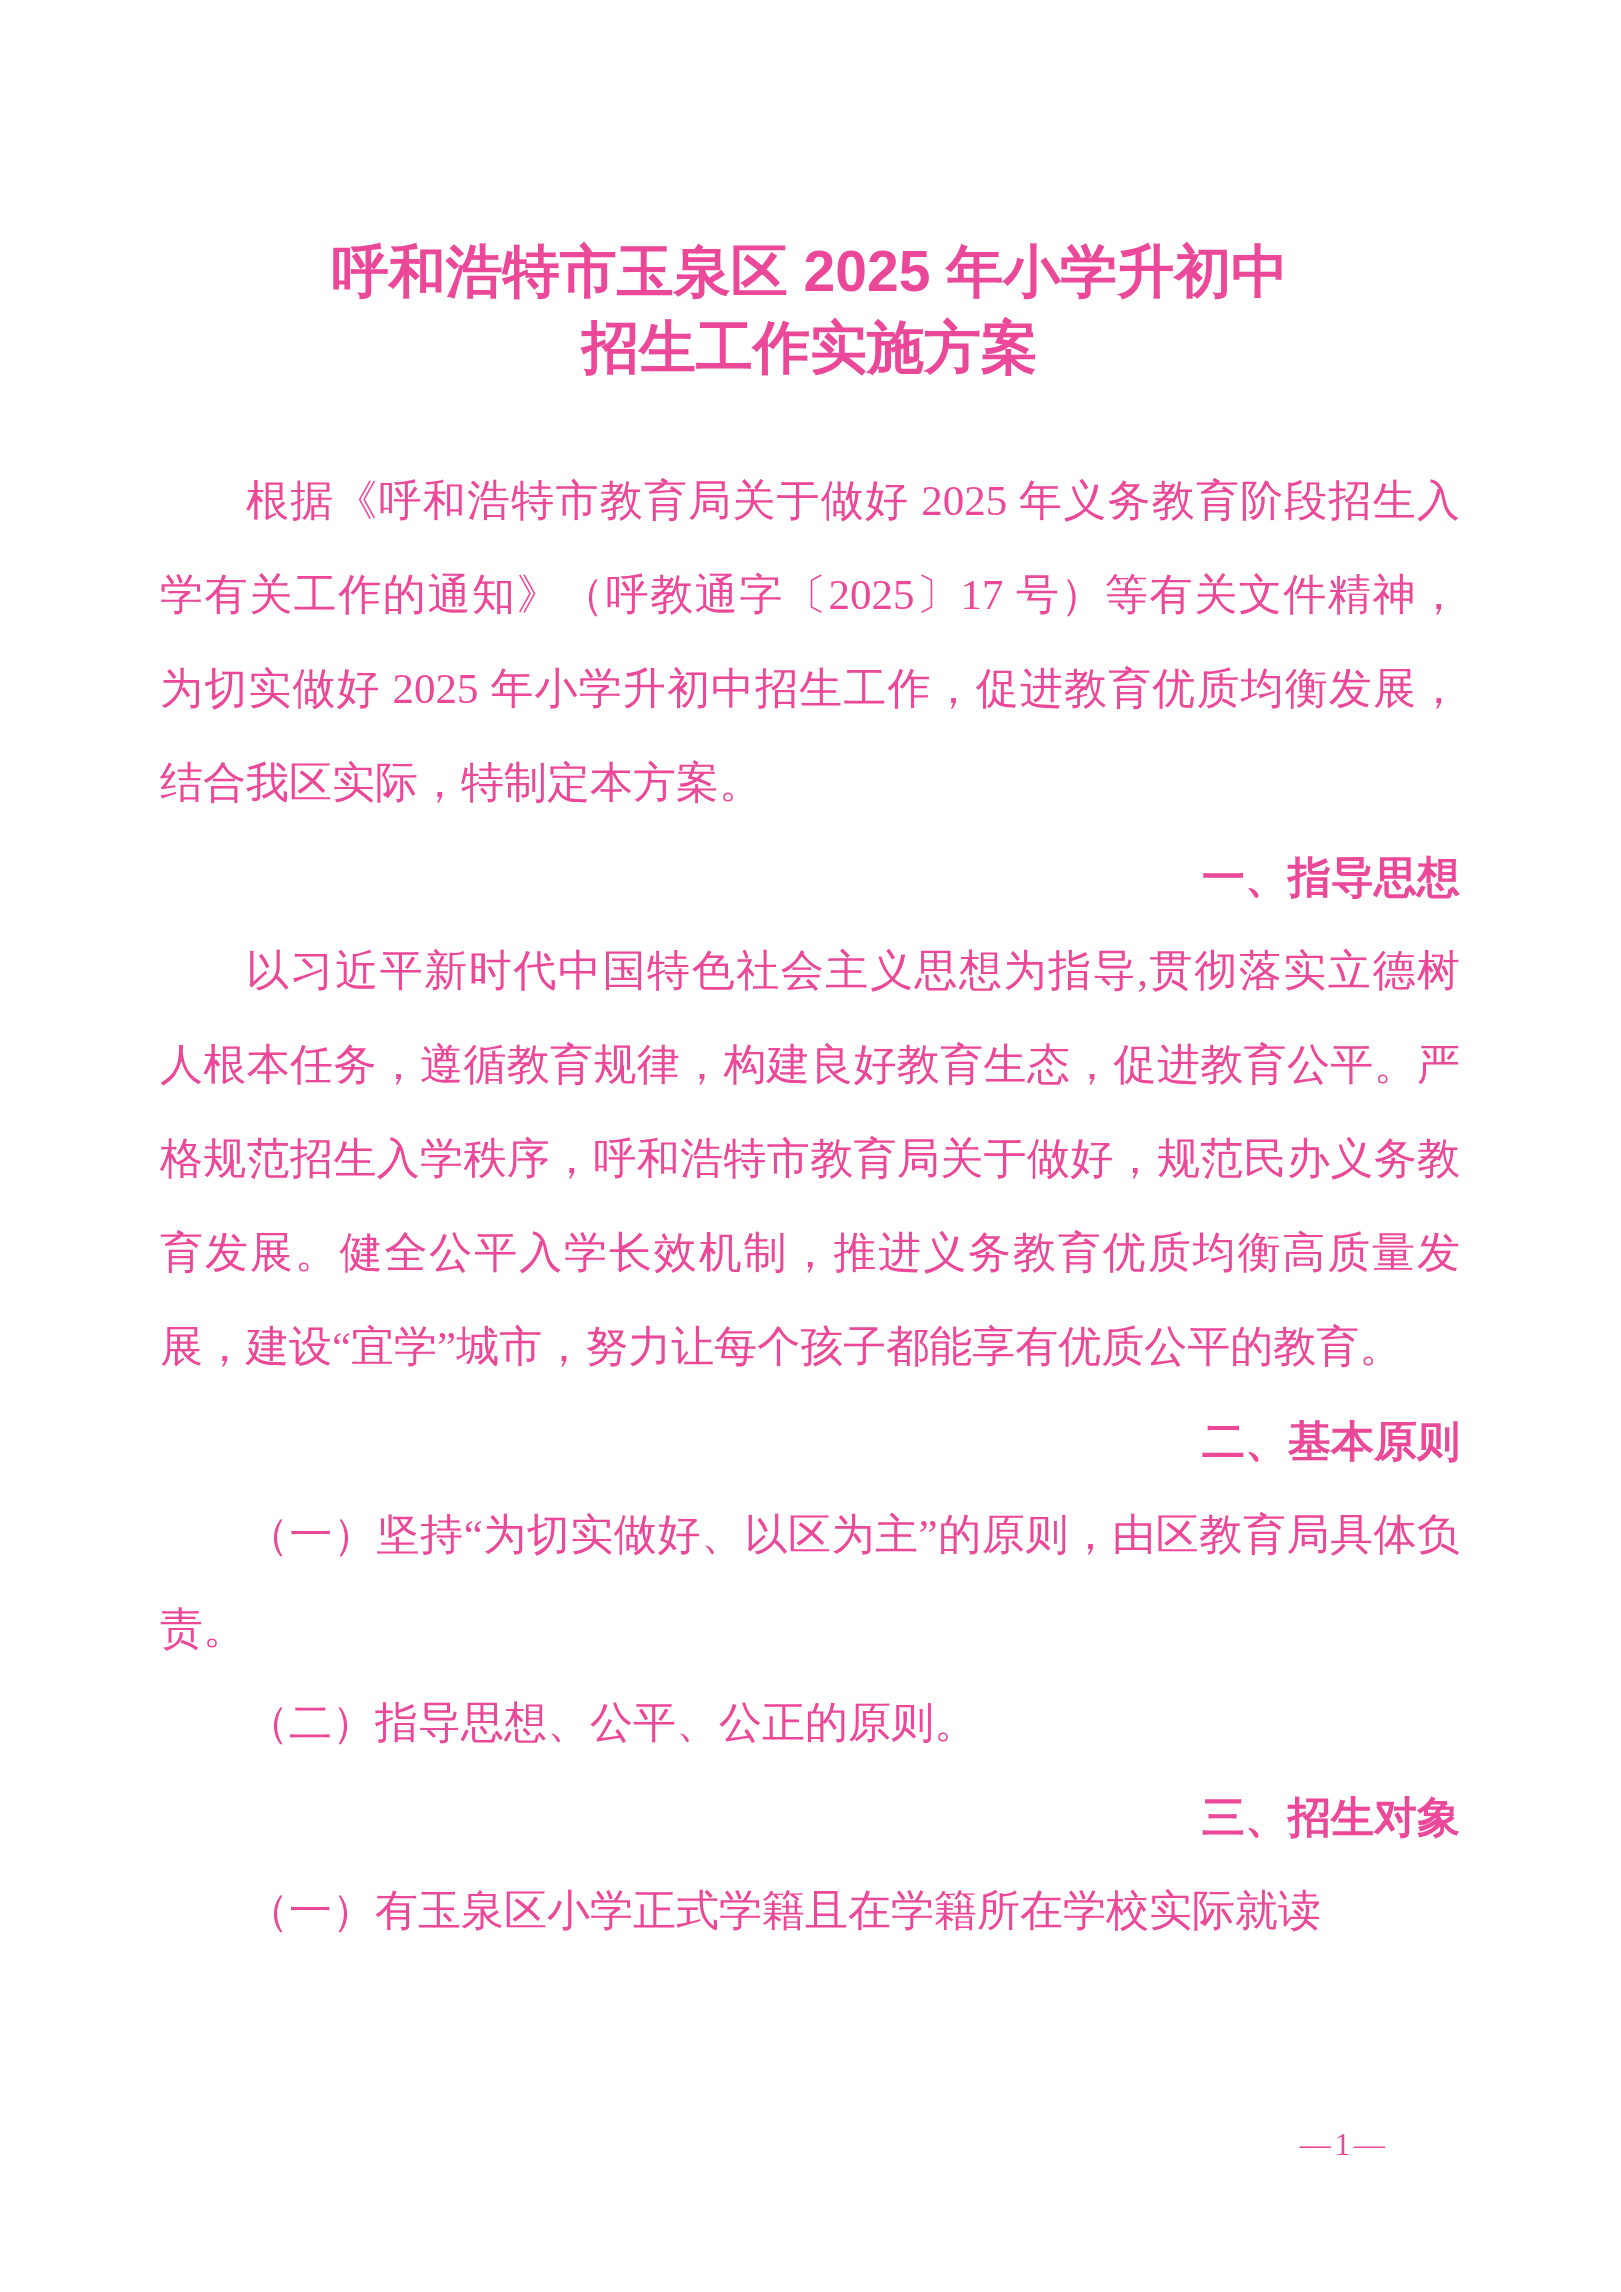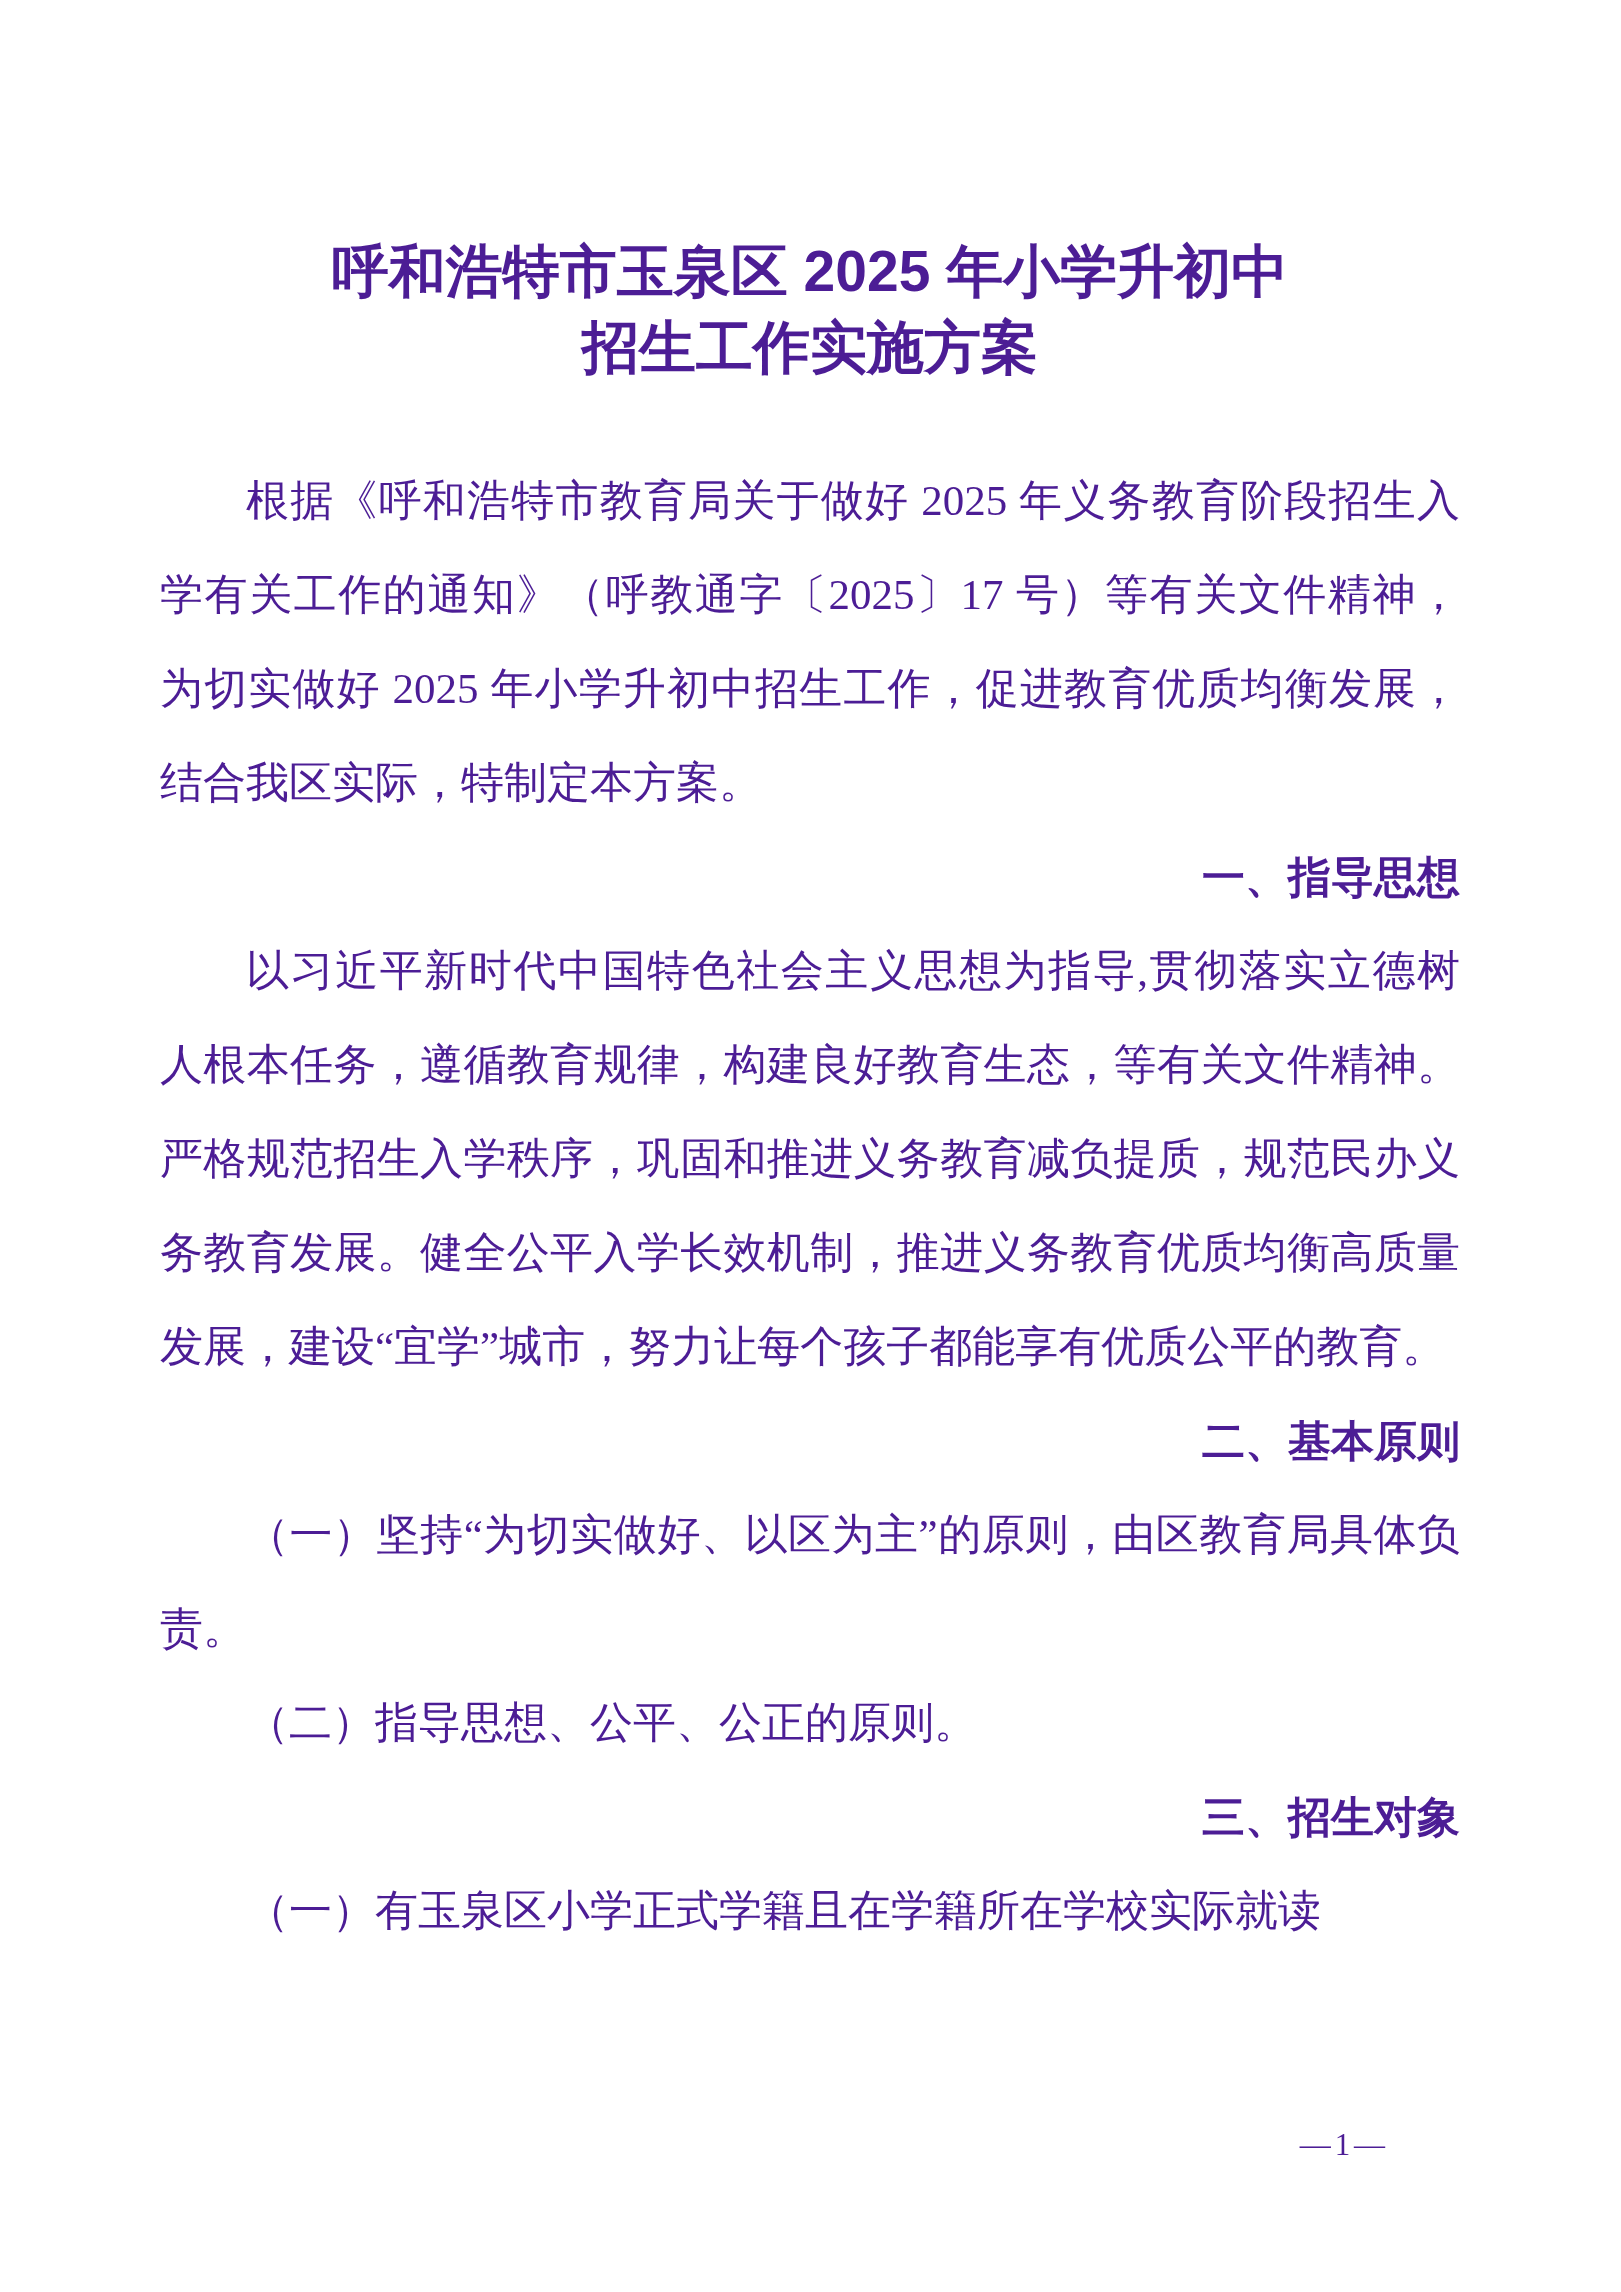--- a/index.html
+++ b/index.html
@@ -5,21 +5,21 @@
   html, body {
     margin: 0;
     padding: 0;
     background: #ffffff;
   }
   .page {
     position: relative;
     width: 1621px;
     height: 2293px;
     background: #ffffff;
-    color: #4c1d95;
+    color: #ec4899;
     overflow: hidden;
     font-family: "Liberation Serif", "DejaVu Serif", serif;
   }
   .content {
     padding: 233px 161px 0 160px;
   }
   .doc-title {
     text-align: center;
     font-family: "Liberation Sans", "DejaVu Sans", sans-serif;
     font-weight: bold;
@@ -62,21 +62,21 @@
 
     <h1 class="doc-title">
       <div>呼和浩特市玉泉区 2025 年小学升初中</div>
       <div>招生工作实施方案</div>
     </h1>
 
     <p class="para">根据《呼和浩特市教育局关于做好 2025 年义务教育阶段招生入学有关工作的通知》（呼教通字〔2025〕17 号）等有关文件精神，为切实做好 2025 年小学升初中招生工作，促进教育优质均衡发展，结合我区实际，特制定本方案。</p>
 
     <h2 class="heading">一、指导思想</h2>
 
-    <p class="para">以习近平新时代中国特色社会主义思想为指导,贯彻落实立德树人根本任务，遵循教育规律，构建良好教育生态，等有关文件精神。严格规范招生入学秩序，巩固和推进义务教育减负提质，规范民办义务教育发展。健全公平入学长效机制，推进义务教育优质均衡高质量发展，建设“宜学”城市，努力让每个孩子都能享有优质公平的教育。</p>
+    <p class="para">以习近平新时代中国特色社会主义思想为指导,贯彻落实立德树人根本任务，遵循教育规律，构建良好教育生态，促进教育公平。严格规范招生入学秩序，呼和浩特市教育局关于做好，规范民办义务教育发展。健全公平入学长效机制，推进义务教育优质均衡高质量发展，建设“宜学”城市，努力让每个孩子都能享有优质公平的教育。</p>
 
     <h2 class="heading">二、基本原则</h2>
 
     <p class="para">（一）坚持“为切实做好、以区为主”的原则，由区教育局具体负责。</p>
 
     <p class="para">（二）指导思想、公平、公正的原则。</p>
 
 
     <h2 class="heading">三、招生对象</h2>
 

